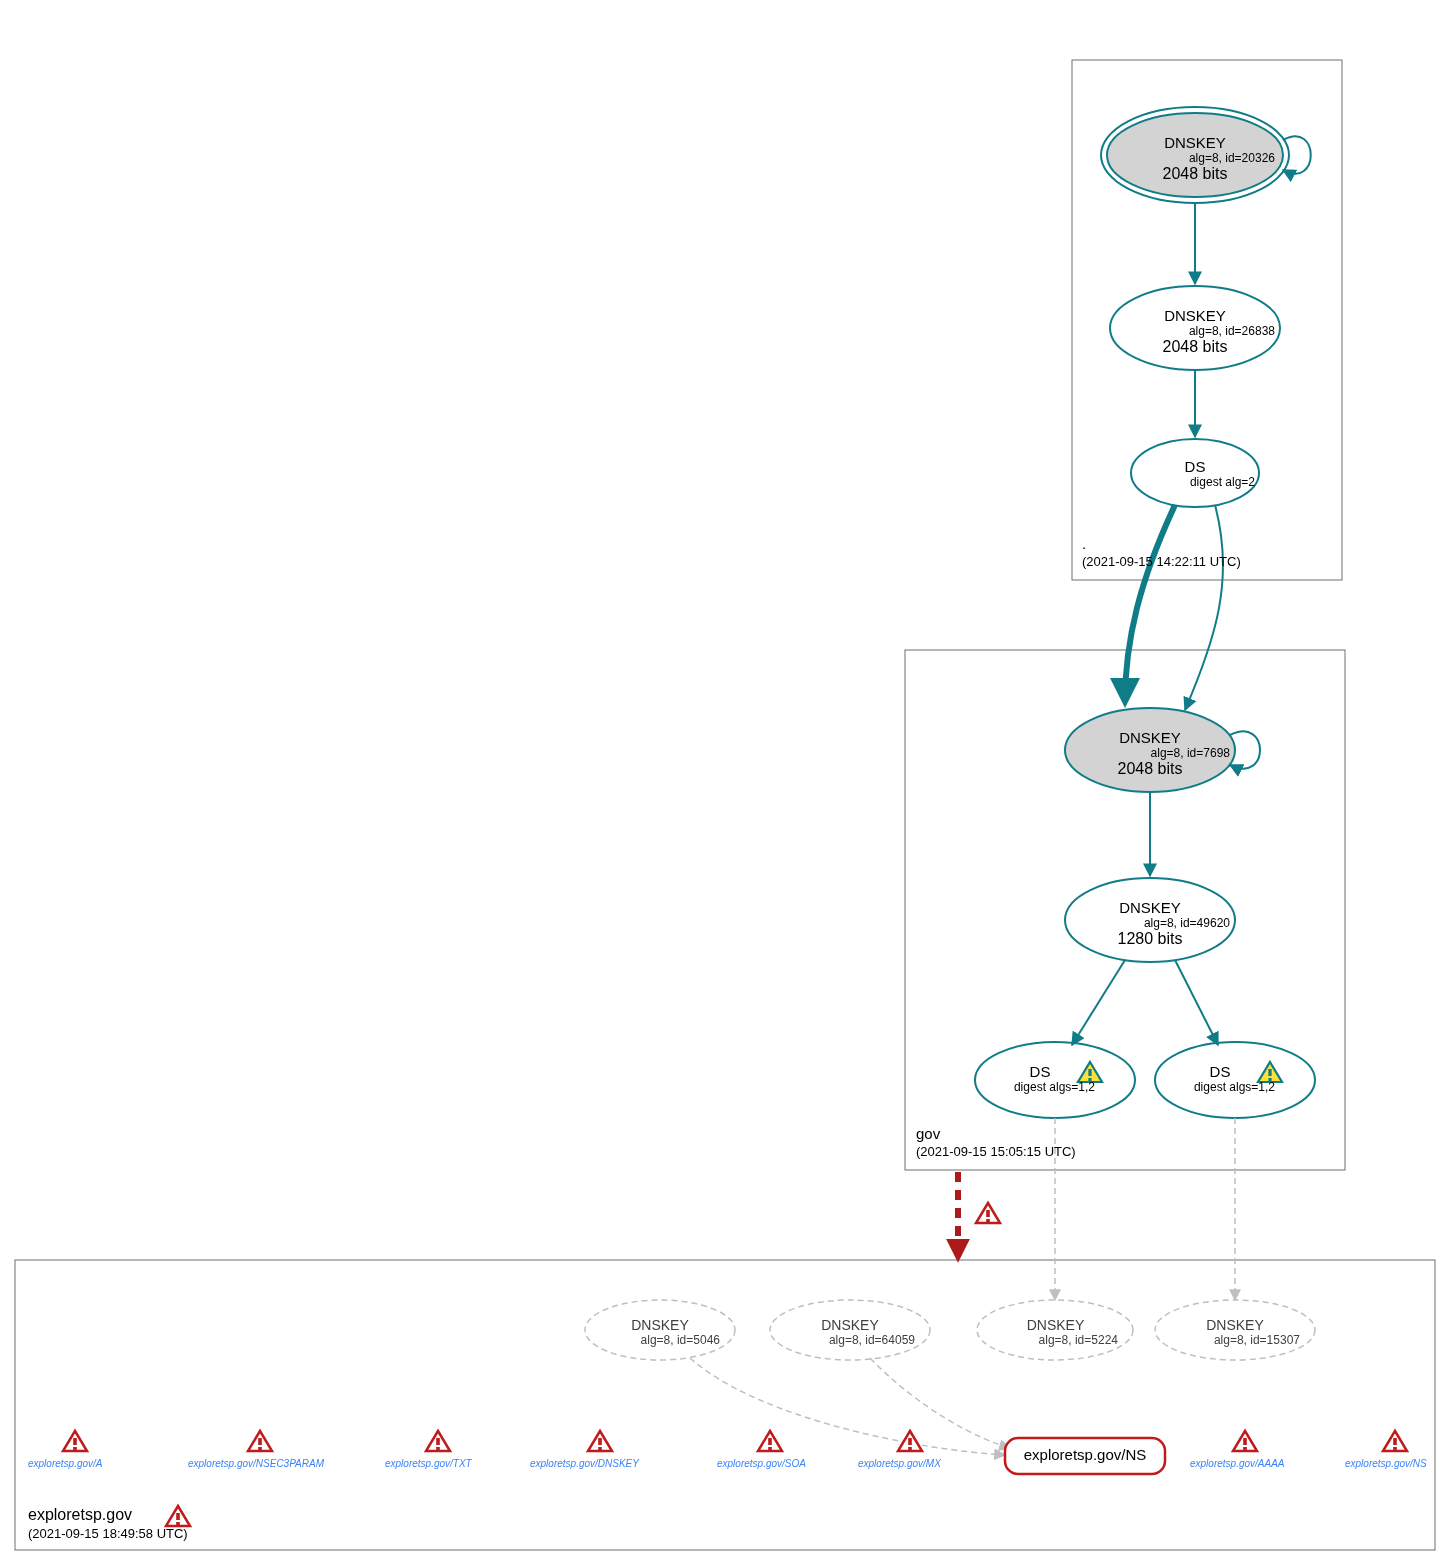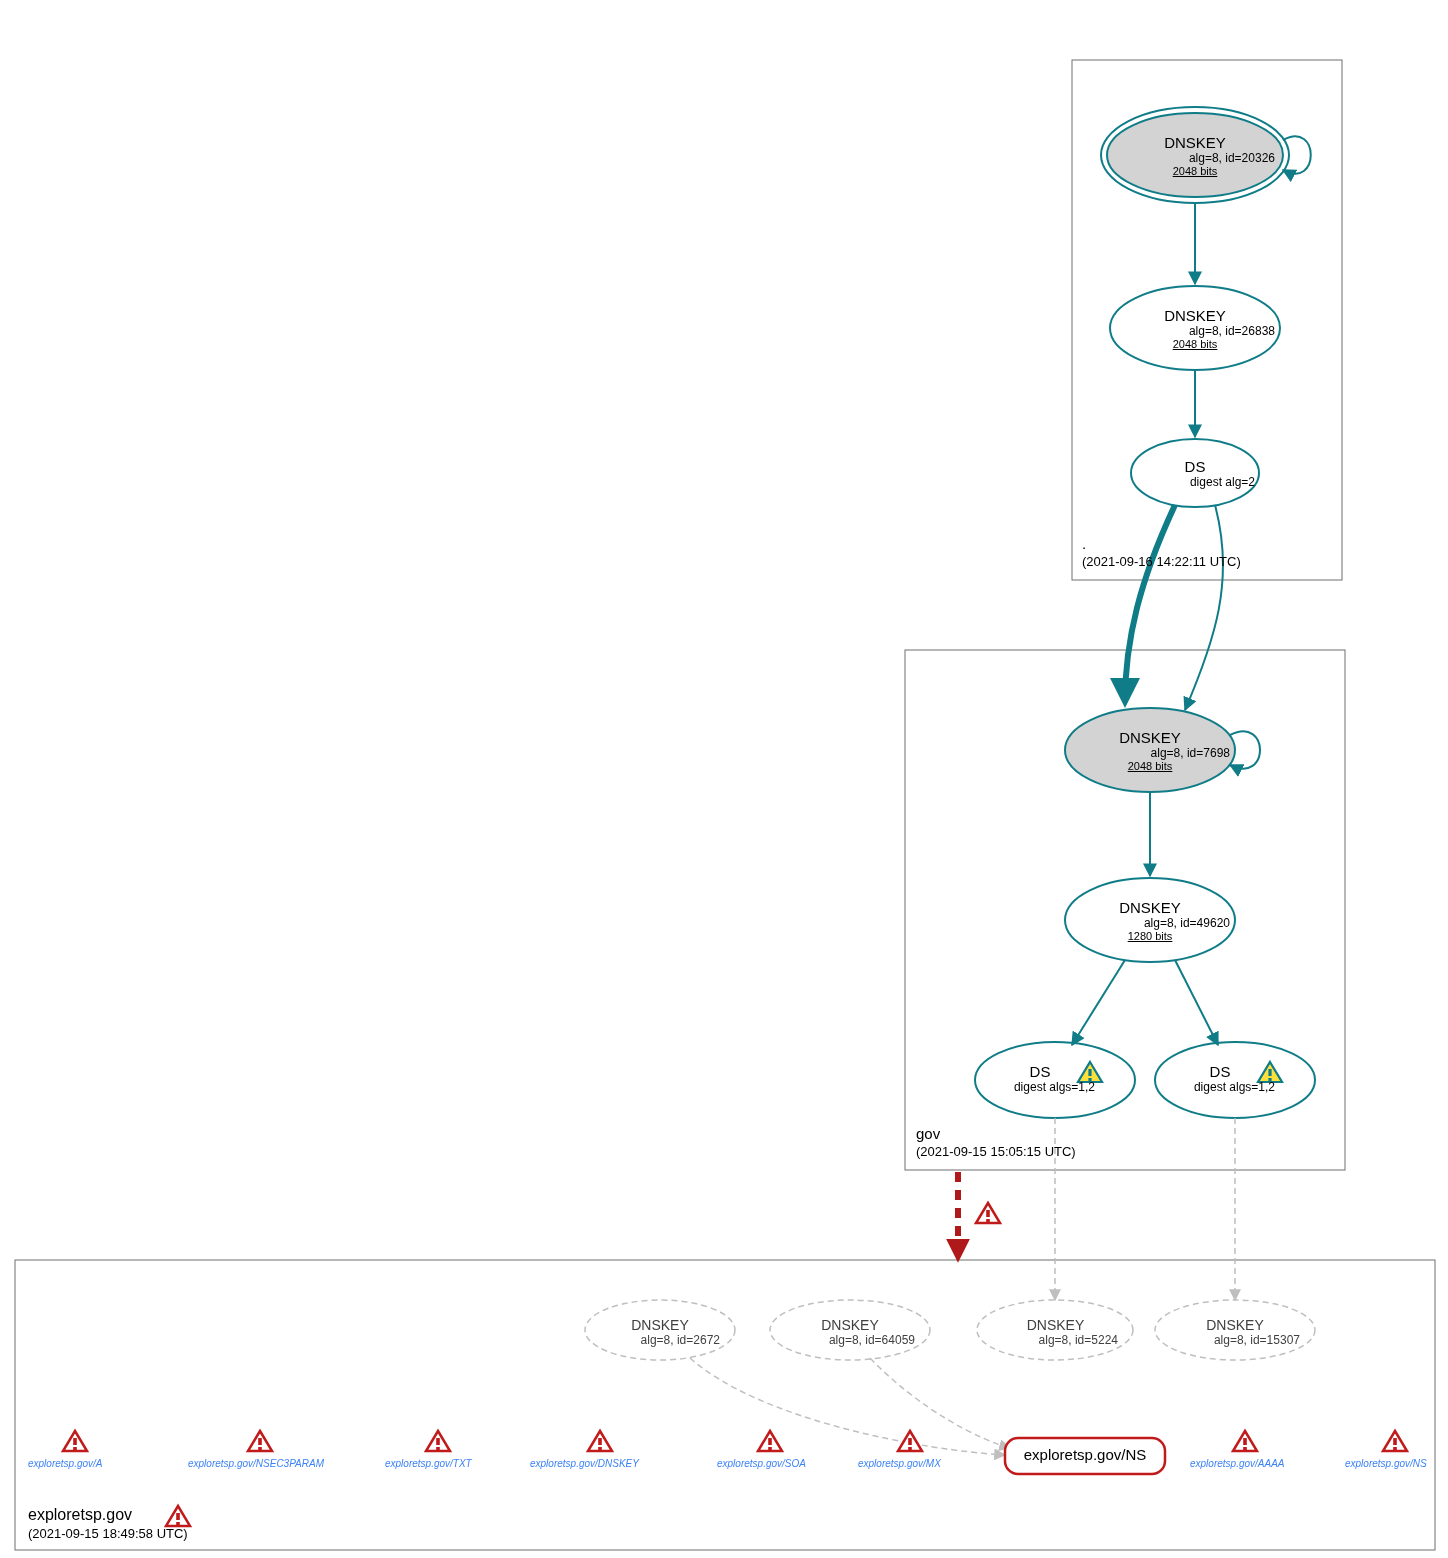--- a/index.html
+++ b/index.html
@@ -34,22 +34,21 @@
     text-align: center;
   }
   .node .title {
     font-size: 15px;
   }
   .node .sub {
     font-size: 12px;
     text-align: right;
   }
   .node .sub2 {
-    font-size: 11px;
-    text-decoration: underline;
+    font-size: 16px;
   }
   .rectype {
     position: absolute;
     text-align: center;
     font-style: italic;
     font-size: 10px;
     color: #3b82f6;
     white-space: nowrap;
   }
   .ns-box-label {
@@ -194,21 +193,21 @@
   <use href="#err-tri" x="770" y="1442"></use>
   <use href="#err-tri" x="910" y="1442"></use>
   <use href="#err-tri" x="1245" y="1442"></use>
   <use href="#err-tri" x="1395" y="1442"></use>
 
   <use href="#err-tri" x="178" y="1517"></use>
 </svg>
 
 <div class="zone-label" style="left:1082px; top:534px;">
   <div>.</div>
-  <div class="ts">(2021-09-16 14:22:11 UTC)</div>
+  <div class="ts">(2021-09-15 14:22:11 UTC)</div>
 </div>
 
 <div class="node" style="left:1115px; top:134px; width:160px;">
   <div class="title">DNSKEY</div>
   <div class="sub">alg=8, id=20326</div>
   <div class="sub2">2048 bits</div>
 </div>
 <div class="node" style="left:1115px; top:307px; width:160px;">
   <div class="title">DNSKEY</div>
   <div class="sub">alg=8, id=26838</div>
@@ -242,21 +241,21 @@
   <div class="sub">digest algs=1,2</div>
 </div>
 
 <div class="zone-label" style="left:28px; top:1505px;">
   <div style="font-size:16px;">exploretsp.gov</div>
   <div class="ts">(2021-09-15 18:49:58 UTC)</div>
 </div>
 
 <div class="node" style="left:600px;  top:1317px; width:120px; color:#404040;">
   <div class="title" style="font-size:14px;">DNSKEY</div>
-  <div class="sub">alg=8, id=2672</div>
+  <div class="sub">alg=8, id=5046</div>
 </div>
 <div class="node" style="left:785px;  top:1317px; width:130px; color:#404040;">
   <div class="title" style="font-size:14px;">DNSKEY</div>
   <div class="sub">alg=8, id=64059</div>
 </div>
 <div class="node" style="left:993px;  top:1317px; width:125px; color:#404040;">
   <div class="title" style="font-size:14px;">DNSKEY</div>
   <div class="sub">alg=8, id=5224</div>
 </div>
 <div class="node" style="left:1170px; top:1317px; width:130px; color:#404040;">

